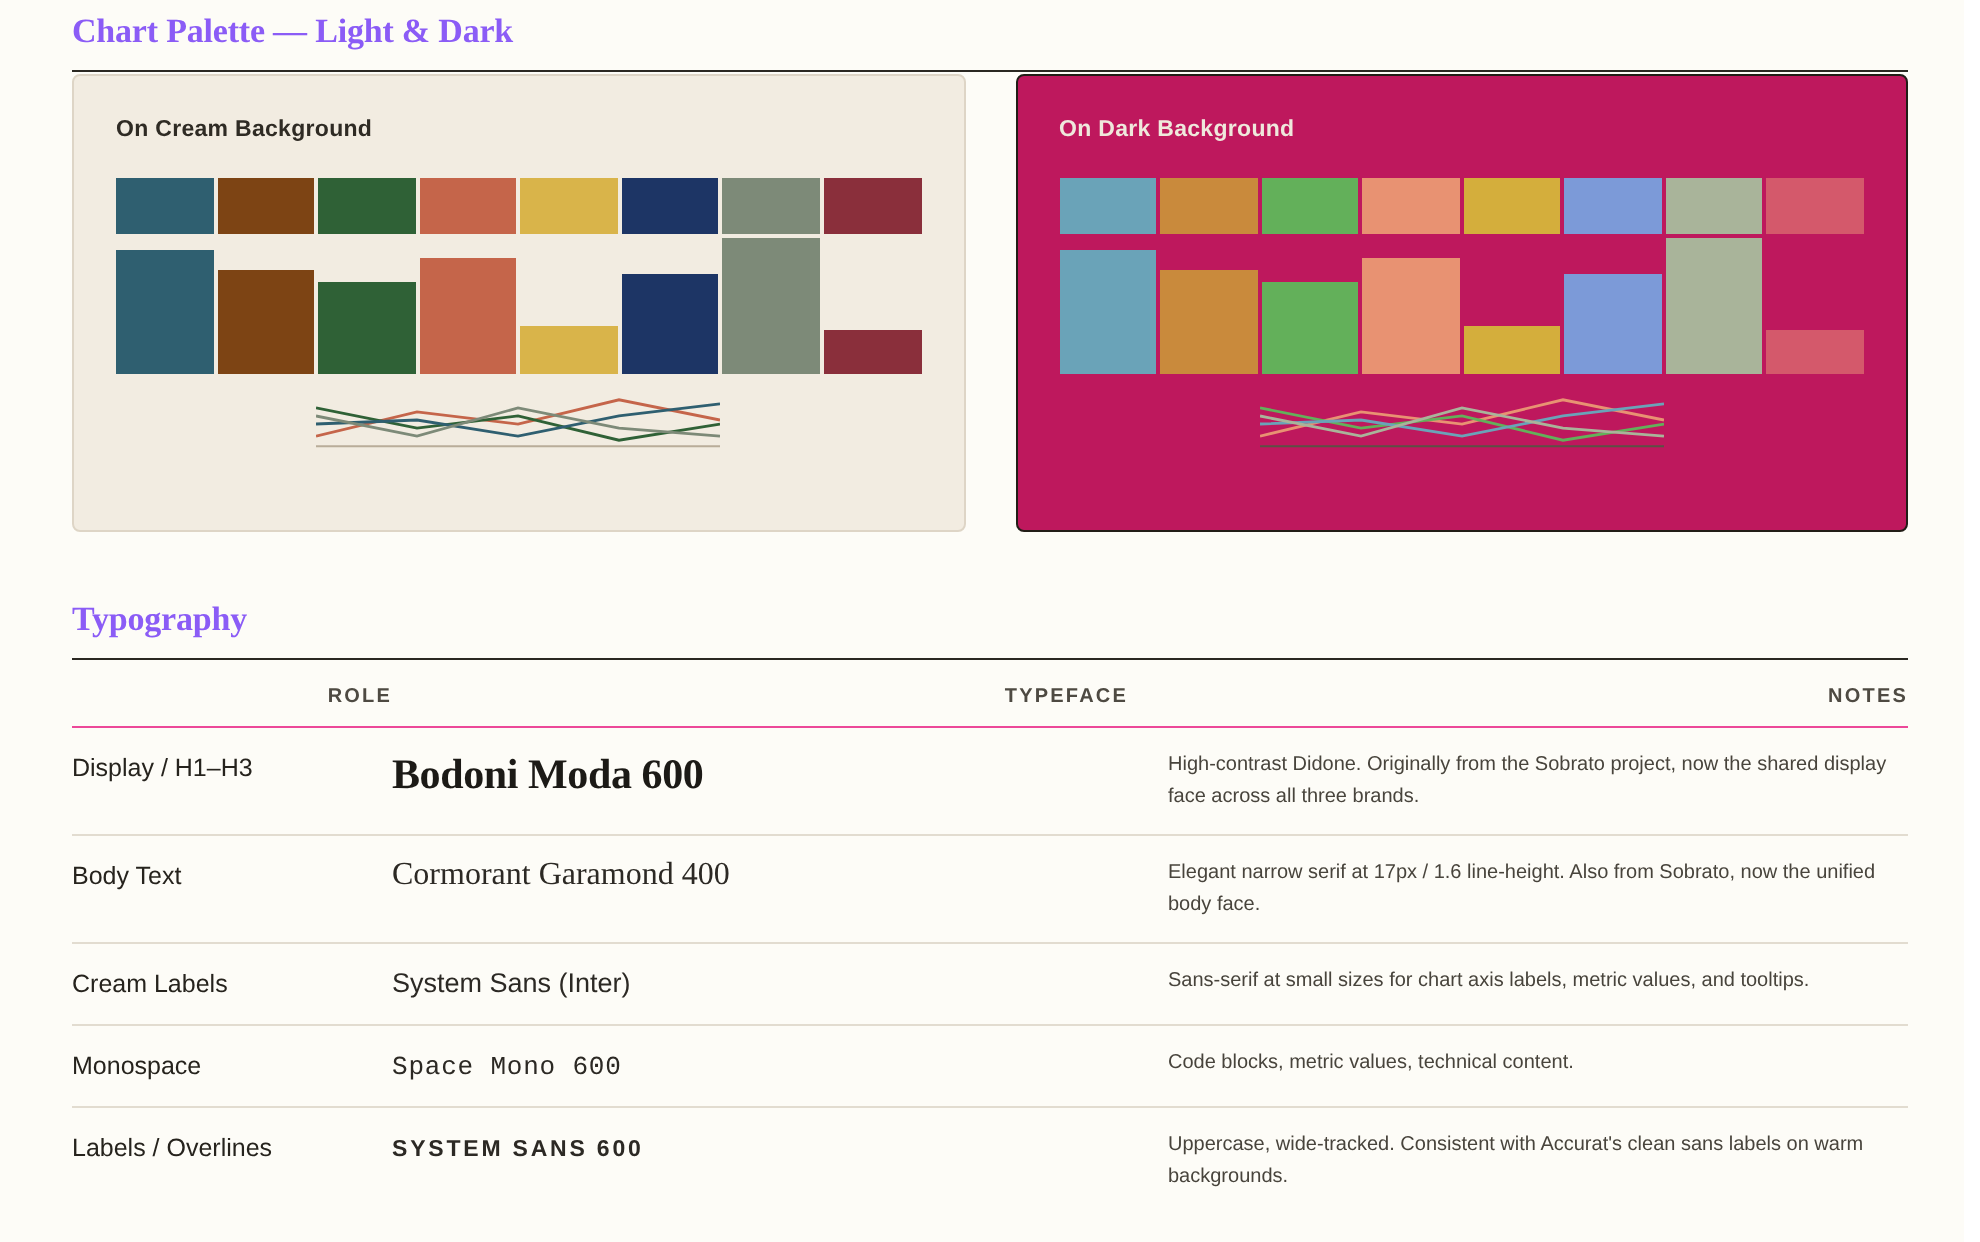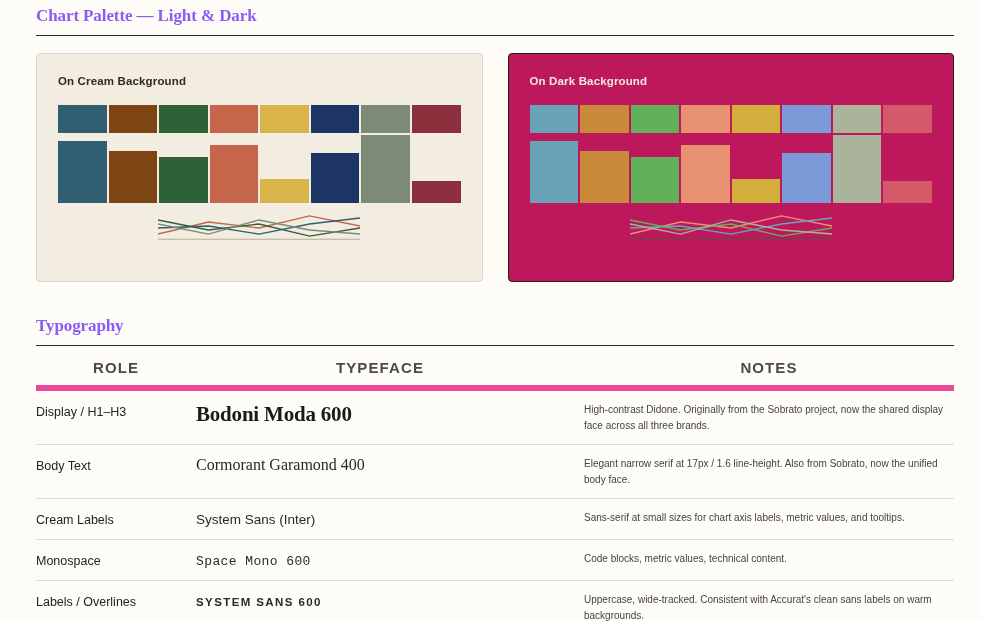--- a/index.html
+++ b/index.html
@@ -39,21 +39,21 @@
   }
   .rule {
     height: 1px;
     background: #2b2822;
     width: 100%;
   }
   
   .palette-row {
     display: flex;
     gap: 25px;
-    margin-top: 17px;
+    margin-top: 1px;
   }
   .card {
     width: 447px;
     height: 229px;
     border-radius: 4px;
     padding: 21px 21px 0 21px;
     position: relative;
   }
   .card.light {
     background: #f2ece1;
@@ -98,28 +98,28 @@
   .spark svg { display: block; }
 
   
   .typo-wrap { margin-top: 28px; }
   .typo-table {
     width: 100%;
     border-collapse: collapse;
     table-layout: fixed;
   }
   .typo-table th {
-    text-align: center;
-    font-size: 15px;
+    text-align: right;
+    font-size: 10px;
     font-weight: bold;
     letter-spacing: 1.1px;
     color: #4e4a42;
     text-transform: uppercase;
     padding: 13px 0 9px 0;
-    border-bottom: 6px solid #ec4899;
+    border-bottom: 1px solid #ec4899;
     vertical-align: bottom;
   }
   .typo-table td {
     padding: 11px 0 11px 0;
     border-bottom: 1px solid #e2dcd0;
     vertical-align: top;
   }
   .typo-table tr:last-child td { border-bottom: none; }
   .col-role { width: 160px; }
   .col-face { width: 388px; padding-right: 20px !important; }

